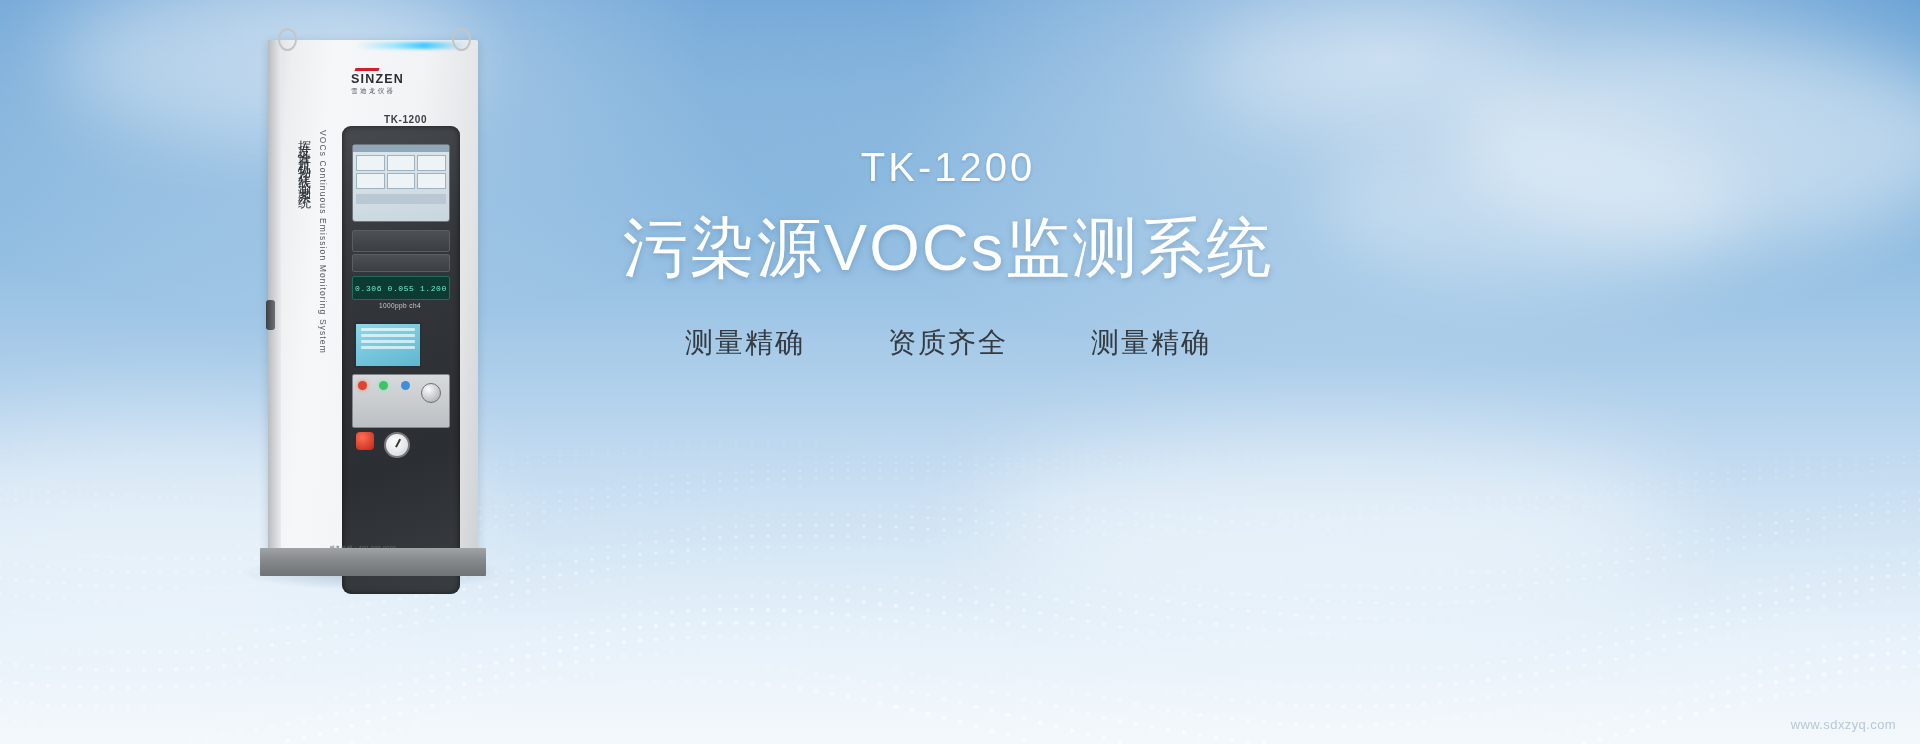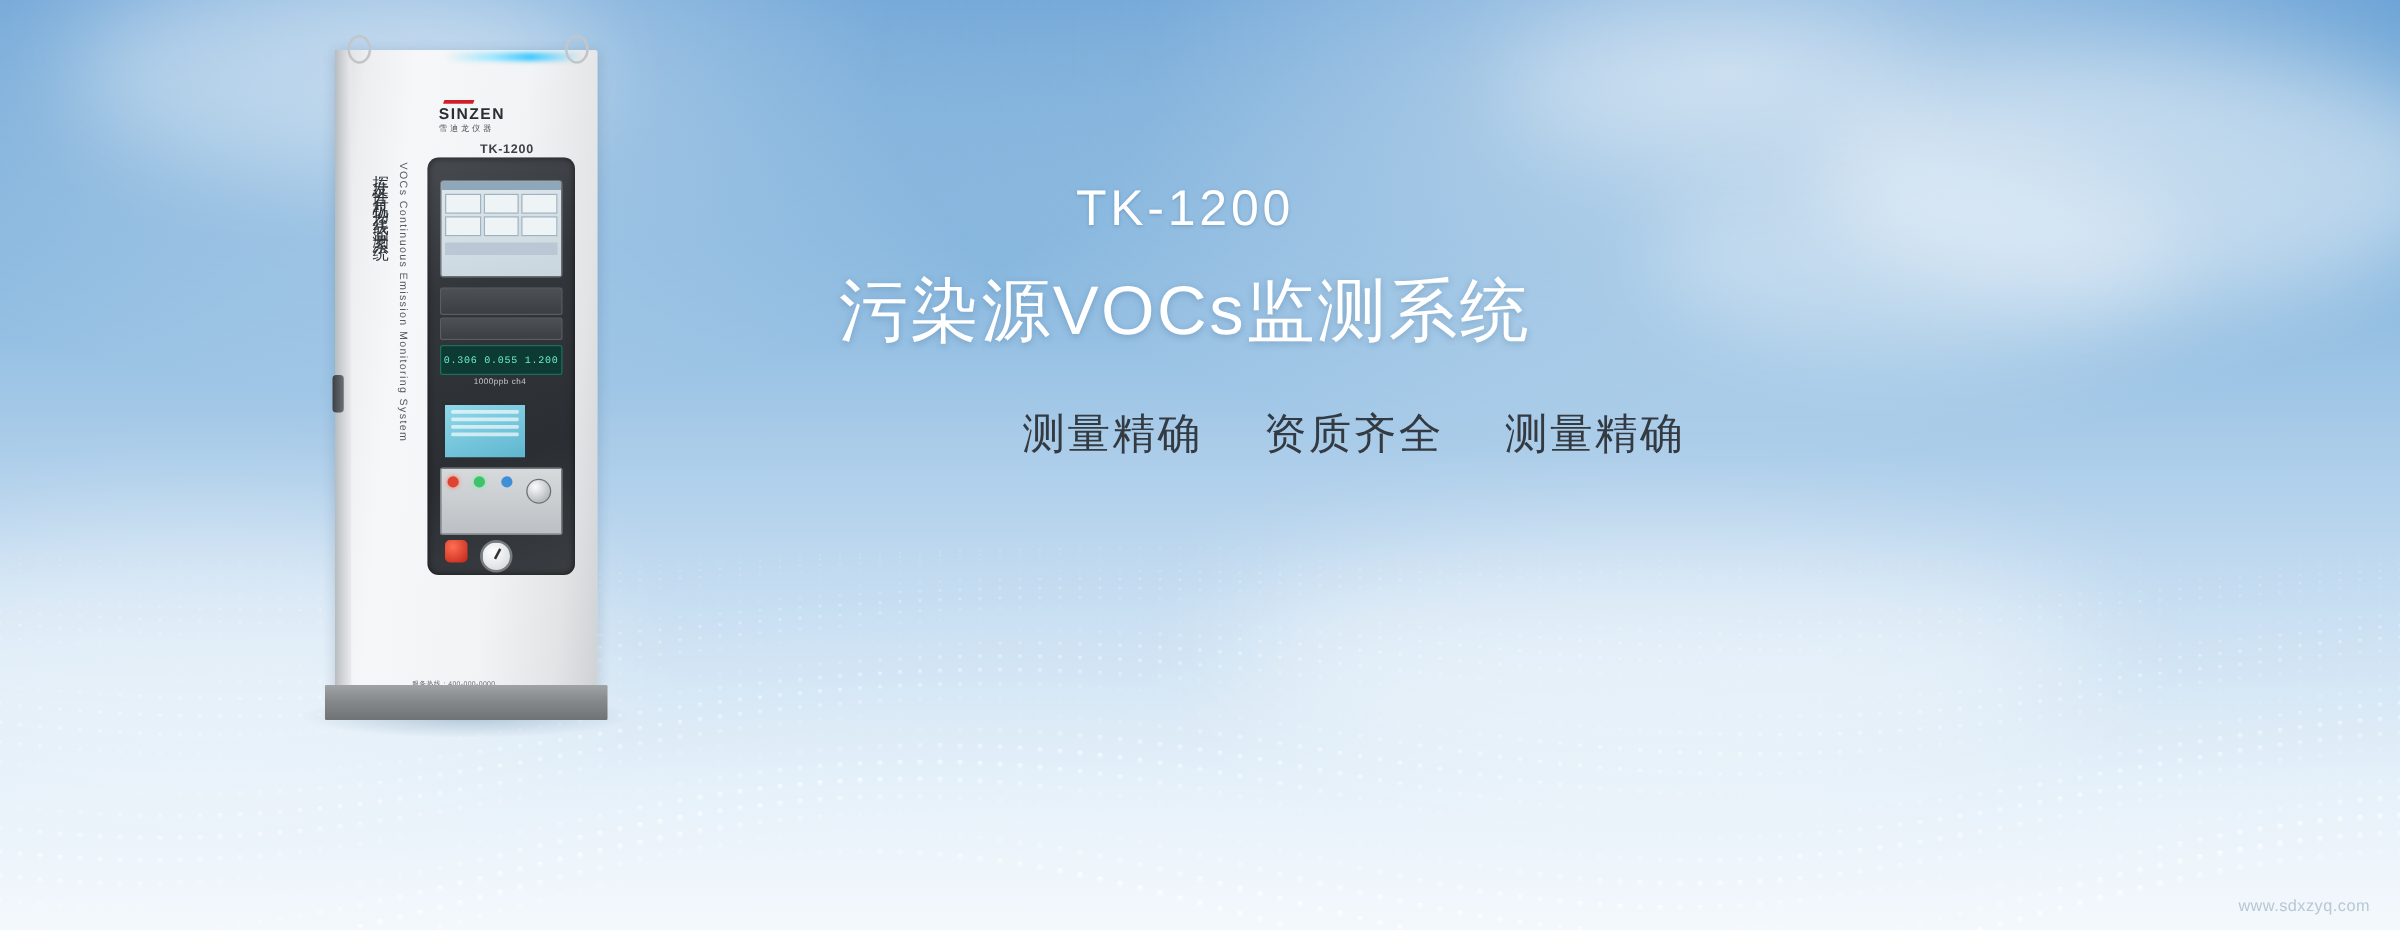--- a/index.html
+++ b/index.html
@@ -63,21 +63,21 @@
     position:absolute; width:15px; height:19px; border:2.5px solid #c2c6c9;
     border-radius:50%; background:transparent; top:6px;
   }
   .lift-ring.l { left:20px; }
   .lift-ring.r { left:194px; }
   .cab-glow {
     position:absolute; left:98px; top:20px; width:110px; height:7px;
     background:linear-gradient(90deg, rgba(255,255,255,0) 0%, #9fe6ff 35%, #3fc9ff 62%, rgba(120,220,255,0) 100%);
     filter:blur(1.6px); border-radius:4px;
   }
-  .brand-logo { position:absolute; left:93px; top:46px; text-align:left;margin-top:12px; }
+  .brand-logo { position:absolute; left:93px; top:46px; text-align:left; }
   .brand-logo .bar {
     width:24px; height:3px; background:#cf2027; margin:0 0 2px 4px; transform:skewX(-20deg);
   }
   .brand-logo .name {
     font-family:"Liberation Sans", sans-serif; font-weight:bold;
     font-size:12.5px; letter-spacing:1.2px; color:#2a2e33; line-height:13px;
   }
   .brand-logo .cn {
     font-size:6.5px; letter-spacing:2.4px; color:#4a4f55; margin-top:1px;
   }
@@ -89,21 +89,21 @@
     position:absolute; left:36px; top:108px; width:18px;
     writing-mode:vertical-rl; text-orientation:upright;
     font-size:13px; color:#2b3036; letter-spacing:5px; line-height:16px;
   }
   .cab-en-vert {
     position:absolute; left:60px; top:108px;
     writing-mode:vertical-rl;
     font-size:8.5px; color:#55595f; letter-spacing:1.1px;
   }
   .cab-window {
-    position:absolute; left:84px; top:104px; width:118px; height:334px;
+    position:absolute; left:84px; top:104px; width:118px; height:468px;
     background:linear-gradient(160deg,#474b50 0%,#33373b 30%,#2b2f33 70%,#3a3e42 100%);
     border-radius:9px;
     box-shadow:inset 0 0 6px rgba(0,0,0,0.6);
   }
   .hmi {
     position:absolute; left:10px; top:18px; width:96px; height:76px;
     background:linear-gradient(170deg,#dfe7ec 0%,#c9d6de 100%);
     border:1.5px solid #6f757a; border-radius:3px; overflow:hidden;
   }
   .hmi .hmi-bar { height:7px; background:#8fa7bb; }
@@ -163,28 +163,28 @@
     background:linear-gradient(90deg,#3c4044,#6c7074);
   }
 
   
   #text-block { position:absolute; left:548px; top:140px; width:800px; text-align:center; }
   #model-line {
     font-size:40px; color:#ffffff; letter-spacing:3px; font-weight:400;
     text-shadow:0 1px 3px rgba(40,80,120,0.30); line-height:54px;
   }
   #headline {
-    font-size:55px; color:#ffffff; font-weight:400; letter-spacing:2px;
+    font-size:65px; color:#ffffff; font-weight:400; letter-spacing:2px;
     line-height:96px; margin-top:6px;
     text-shadow:0 2px 6px rgba(40,80,120,0.28);
     white-space:nowrap;
   }
   #taglines {
-    margin-top:28px; display:flex; justify-content:flex-end; gap:49px;
-    font-size:34px; color:#333a41; letter-spacing:2px;
+    margin-top:28px; display:flex; justify-content:center; gap:83px;
+    font-size:28px; color:#333a41; letter-spacing:2px;
   }
   #taglines span { white-space:nowrap; }
 
   #watermark {
     position:absolute; right:24px; bottom:12px;
     font-size:13px; color:#b8c7d4; letter-spacing:0.4px;
   }
 </style>
 </head>
 <body>

